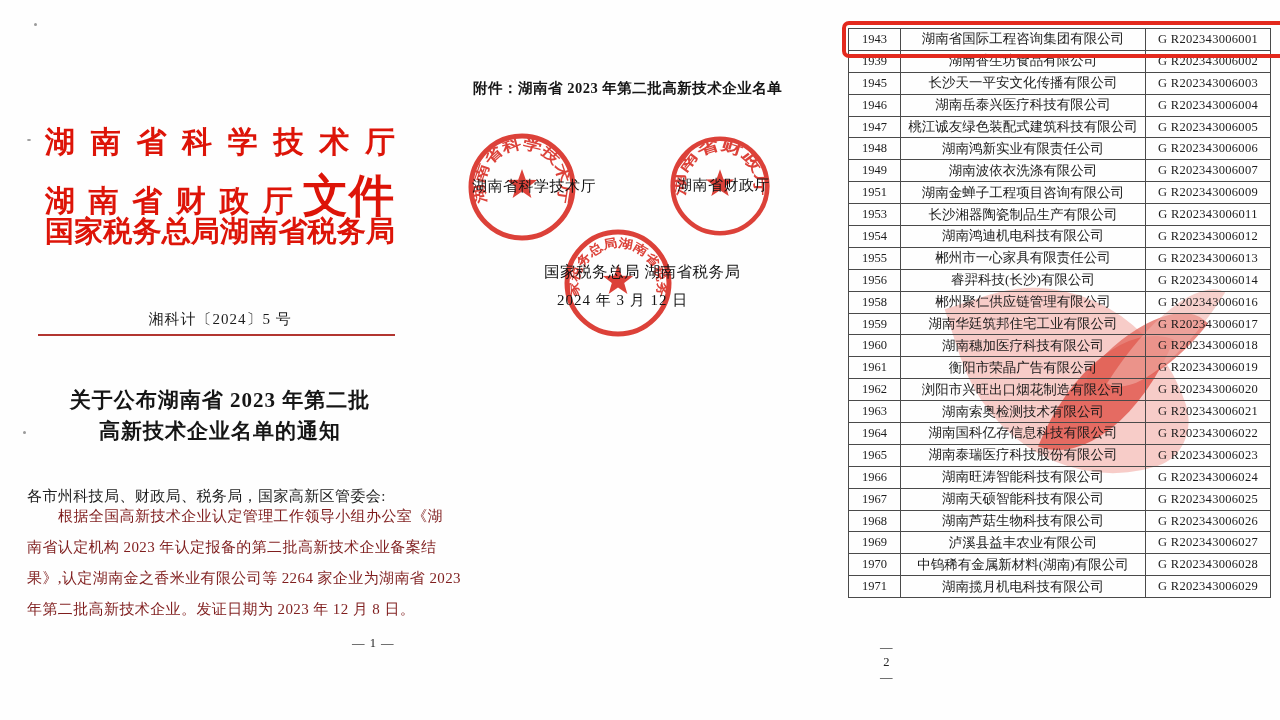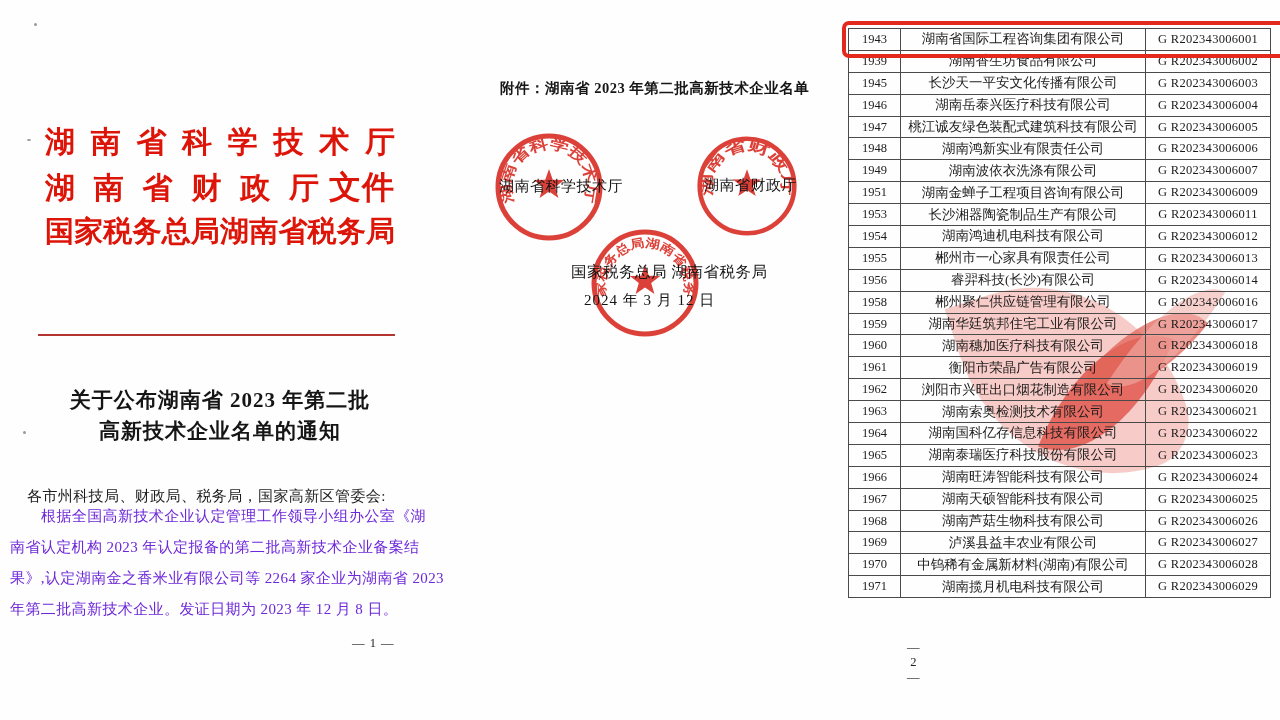--- a/index.html
+++ b/index.html
@@ -7,39 +7,39 @@
     font-family:"Liberation Serif","DejaVu Serif",serif; }
   .root { position:relative; width:1280px; height:720px; background:#fefefe; }
 
   
   .page1 { position:absolute; left:0; top:0; width:445px; height:720px; }
   .red-header { position:absolute; left:45px; top:122px; width:350px; color:#dd1408; font-weight:bold; }
   .hdr-line { display:flex; justify-content:space-between; align-items:baseline; width:350px; }
   .hdr-1 { font-size:30px; height:44px; }
   .hdr-2 { height:46px; }
   .hdr-2 .spread { flex:1; display:flex; justify-content:space-between; font-size:30px; margin-right:10px; }
-  .hdr-2 .suffix { font-size:32px; letter-spacing:1px; }
+  .hdr-2 .suffix { font-size:45px; letter-spacing:1px; }
   .hdr-3 { font-size:29px; letter-spacing:0; justify-content:space-between; }
   .doc-number { position:absolute; left:0; top:310px; width:440px; text-align:center;
     font-size:15px; color:#1c1c1c; letter-spacing:1px; }
   .red-rule { position:absolute; left:38px; top:334px; width:357px; height:2px; background:#b23530; }
   .doc-title { position:absolute; left:0; top:385px; width:440px; text-align:center;
     font-size:21px; font-weight:bold; color:#151515; line-height:31px; letter-spacing:1px; }
   .salutation { position:absolute; left:27px; top:471px; font-size:15px; color:#1c1c1c; letter-spacing:.4px;margin-top:16px; }
-  .body-text { position:absolute; left:10px; top:501px; width:400px; font-size:15px;
-    color:#6d28d9; letter-spacing:.4px; }
+  .body-text { position:absolute; left:27px; top:501px; width:400px; font-size:15px;
+    color:#7f1d1d; letter-spacing:.4px; }
   .body-text .bl { height:31px; line-height:31px; white-space:nowrap; }
   .body-text .bl:first-child { text-indent:31px; }
   .pagenum { position:absolute; font-size:12.5px; color:#222; letter-spacing:1px; }
   .pn1 { left:352px; top:636px; }
   .pn2 { left:446px; top:640px; }
   .speck { position:absolute; background:#9a9a9a; border-radius:50%; }
 
   
-  .page2 { position:absolute; left:461px; top:0; width:400px; height:604px;text-align:center; }
+  .page2 { position:absolute; left:434px; top:0; width:400px; height:604px;text-align:center; }
   .attachment { position:absolute; left:39px; top:79px; font-size:14.5px; font-weight:bold;
     color:#161616; letter-spacing:.5px; }
   .seal { position:absolute; opacity:.88; }
   .seal-st { left:33px; top:132px; }
   .seal-fin { left:235px; top:135px; }
   .seal-tax { left:129px; top:228px; }
   .seal text { font-weight:bold; }
   .overlay-label { position:absolute; color:#141414; font-size:15px; letter-spacing:.5px;
     z-index:5; white-space:nowrap; }
   .lbl-st  { left:38px;  top:177px; }
@@ -109,20 +109,21 @@
           <span>局</span>
           <span>湖</span>
           <span>南</span>
           <span>省</span>
           <span>税</span>
           <span>务</span>
           <span>局</span>
         </div>
     </div>
 
+    <div class="doc-number">湘科计〔2024〕5 号</div>
     <div class="red-rule"></div>
 
     <div class="doc-title">
       <div>关于公布湖南省 2023 年第二批</div>
       <div>高新技术企业名单的通知</div>
     </div>
 
     <div class="salutation">各市州科技局、财政局、税务局，国家高新区管委会:</div>
 
     <div class="body-text">

